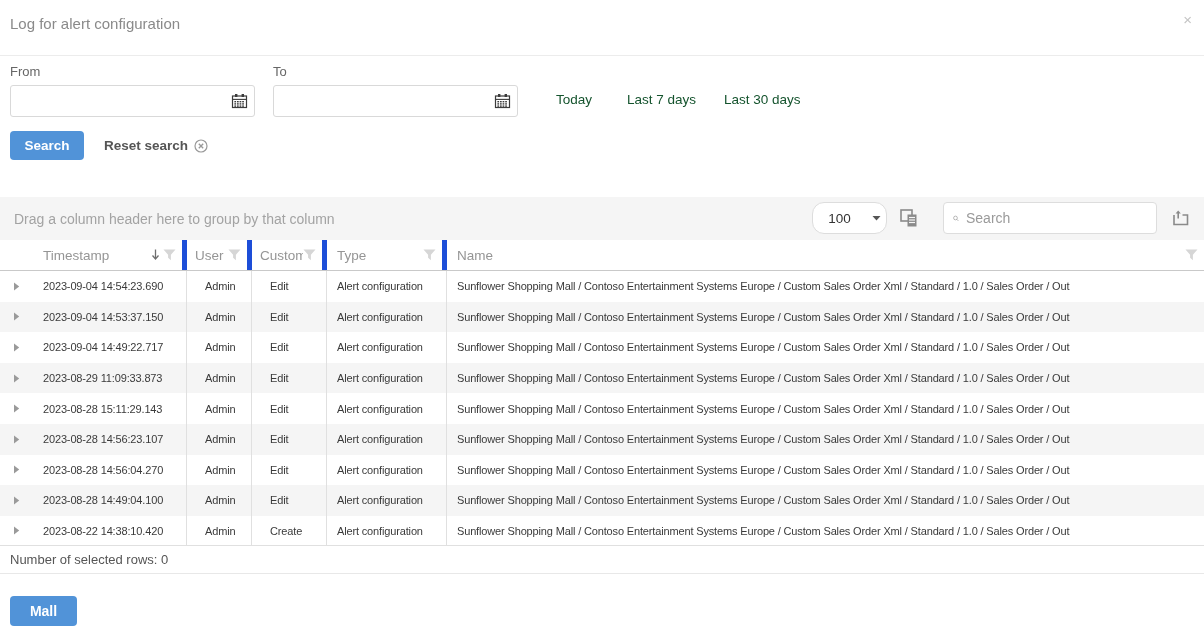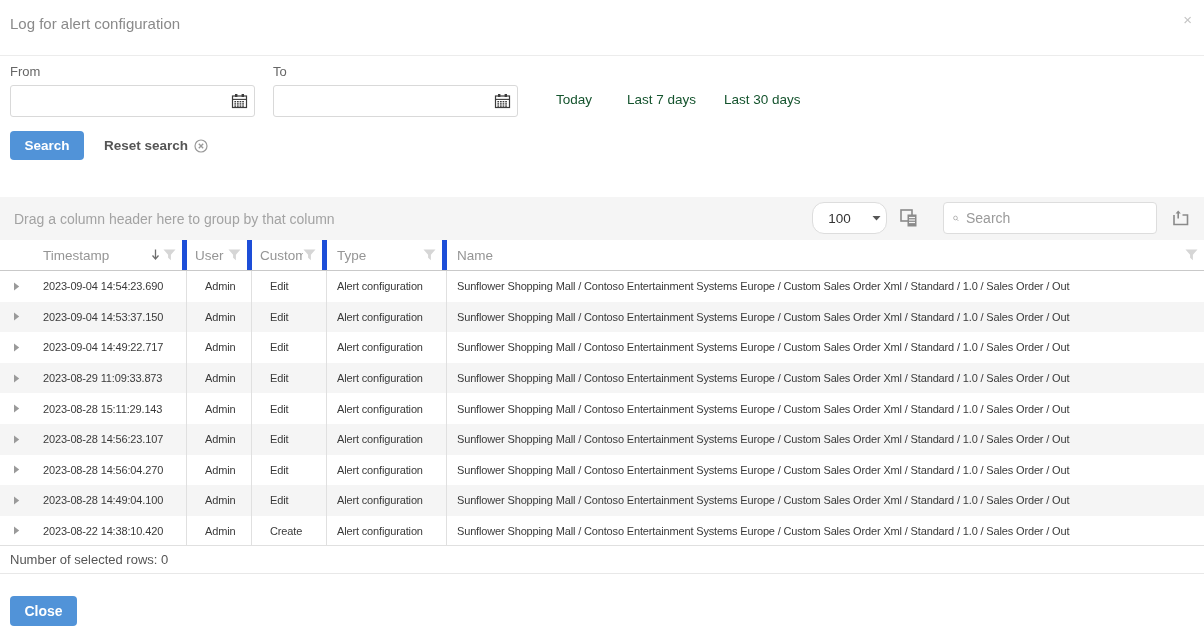--- a/index.html
+++ b/index.html
@@ -340,15 +340,15 @@
           <div class="cell sep c-user">Admin</div>
           <div class="cell sep c-act">Create</div>
           <div class="cell sep c-type">Alert configuration</div>
           <div class="cell c-name">Sunflower Shopping Mall / Contoso Entertainment Systems Europe / Custom Sales Order Xml / Standard / 1.0 / Sales Order / Out</div>
         </div>
       </div>
   </div>
 
   <span class="sel-count">Number of selected rows: 0</span>
   <div class="footer-divider"></div>
-  <button class="btn btn-close">Close</button>
+  <button class="btn btn-close">Mall</button>
 
 </div>
 
 </body></html>

